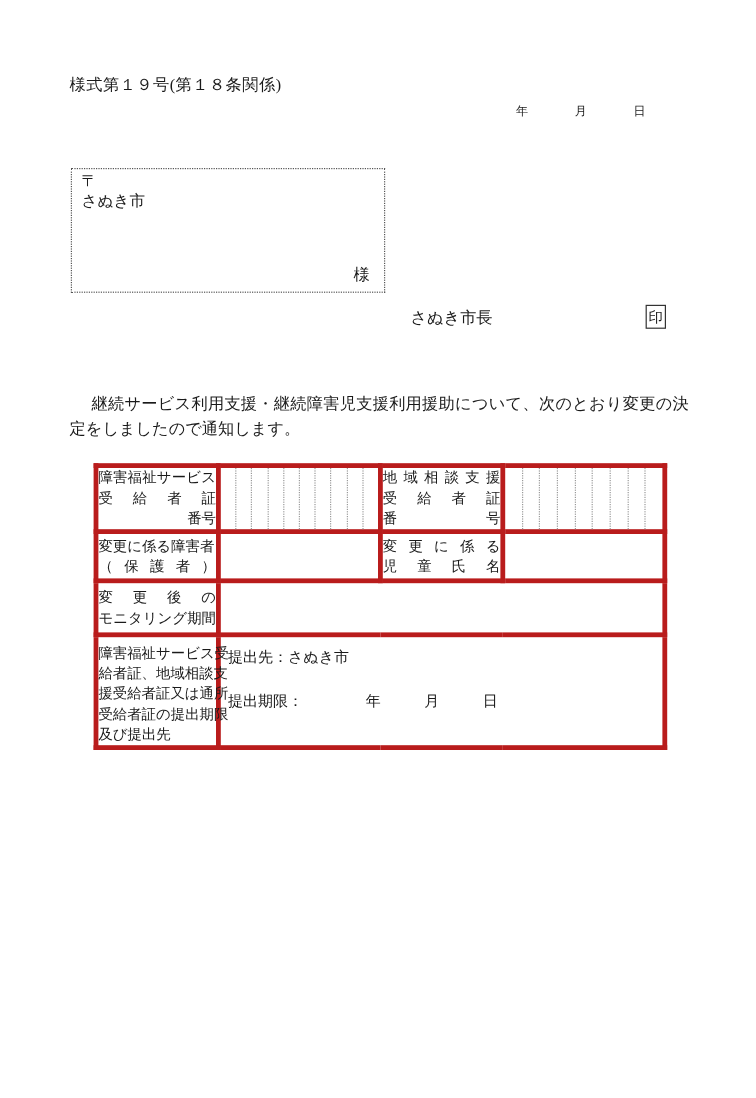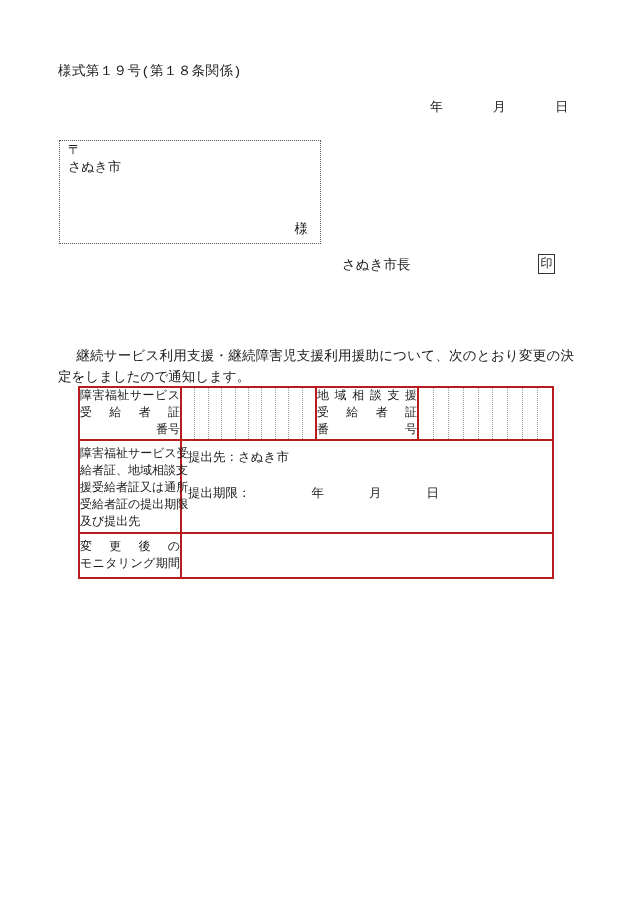--- a/index.html
+++ b/index.html
@@ -15,39 +15,38 @@
     color: #1a1a1a;
     overflow: hidden;
   }
 
   .page {
     position: absolute;
     left: 0; top: 0;
     width: 630px;
     height: 915px;
     box-sizing: border-box;
-    font-family: Liberation Mono, monospace;
   }
 
   
   .form-no {
     position: absolute;
     left: 58px;
     top: 62px;
     font-size: 13.5px;
     letter-spacing: 0.4px;
     white-space: nowrap;
   }
 
   
   .date-line {
     position: absolute;
     left: 430px;
-    top: 98px;
-    font-size: 13px;
+    top: 86px;
+    font-size: 10px;
     white-space: nowrap;
   }
   .date-line .dunit { display: inline-block; }
   .date-line .gap-y { display: inline-block; width: 34px; }
   .date-line .gap-m { display: inline-block; width: 34px; }
 
   
   .addr-box {
     position: absolute;
     left: 59px;
@@ -112,36 +111,35 @@
 
   
   .body-para {
     position: absolute;
     left: 58px;
     top: 327px;
     width: 516px;
     font-size: 13.5px;
     line-height: 1.55;
     text-align: justify;
-    margin-top: 20px;
   }
   .body-para .indent { display: inline-block; width: 18px; }
 
   
   .form-table {
     position: absolute;
     left: 78px;
     top: 386px;
     width: 474px;
     border-collapse: collapse;
     table-layout: fixed;
     font-size: 12px;
   }
   .form-table td {
-    border: 2px solid #b91c1c;
+    border: 4px solid #b91c1c;
     padding: 0;
     vertical-align: middle;
     box-sizing: border-box;
   }
 
   .lbl {
     padding: 3px 5px 3px 4px;
     line-height: 1.42;
     font-size: 12px;
   }
@@ -274,20 +272,40 @@
             <div class="cellbox"></div>
             <div class="cellbox"></div>
             <div class="cellbox"></div>
             <div class="cellbox"></div>
             <div class="cellbox"></div>
           </div>
         </td>
       </tr>
 
 
+      <tr>
+        <td class="h-row3 lbl">
+          <span class="sp-left">変更に係る障害者</span>
+          <span class="sp">（保護者）</span>
+        </td>
+        <td class="h-row3 open"></td>
+        <td class="h-row3 lbl">
+          <span class="sp">変更に係る</span>
+          <span class="sp">児童氏名</span>
+        </td>
+        <td class="h-row3 open"></td>
+      </tr>
+
+      <tr>
+        <td class="h-row4 lbl">
+          <span class="sp">変更後の</span>
+          <span class="sp">モニタリング期間</span>
+        </td>
+        <td class="h-row4 open" colspan="3"></td>
+      </tr>
 
       <tr>
         <td class="h-row5 lbl" style="vertical-align:top;padding-top:5px">
           <span class="sp-left">障害福祉サービス受</span>
           <span class="sp-left">給者証、地域相談支</span>
           <span class="sp-left">援受給者証又は通所</span>
           <span class="sp-left">受給者証の提出期限</span>
           <span class="sp-left">及び提出先</span>
         </td>
         <td class="h-row5 open" colspan="3" style="vertical-align:top">
@@ -299,24 +317,16 @@
               <span>年</span>
               <span class="gap-b"></span>
               <span>月</span>
               <span class="gap-c"></span>
               <span>日</span>
             </div>
           </div>
         </td>
       </tr>
 
-      <tr>
-        <td class="h-row4 lbl">
-          <span class="sp">変更後の</span>
-          <span class="sp">モニタリング期間</span>
-        </td>
-        <td class="h-row4 open" colspan="3"></td>
-      </tr>
-
     </tbody>
   </table>
 
 </div>
 
 </body></html>

